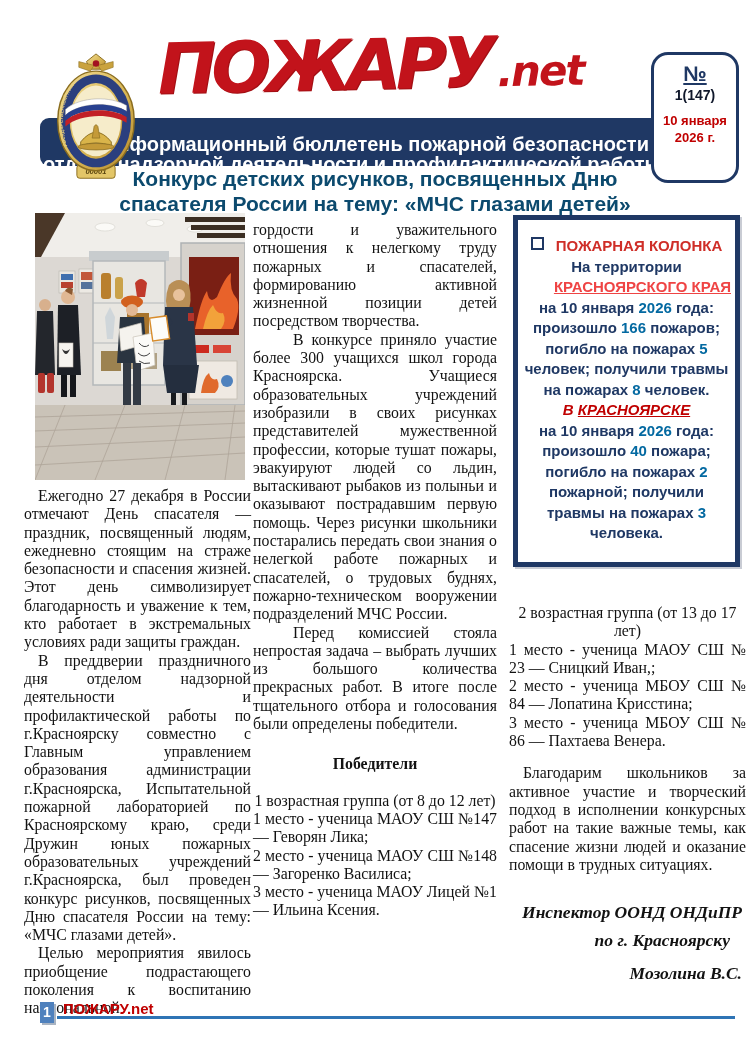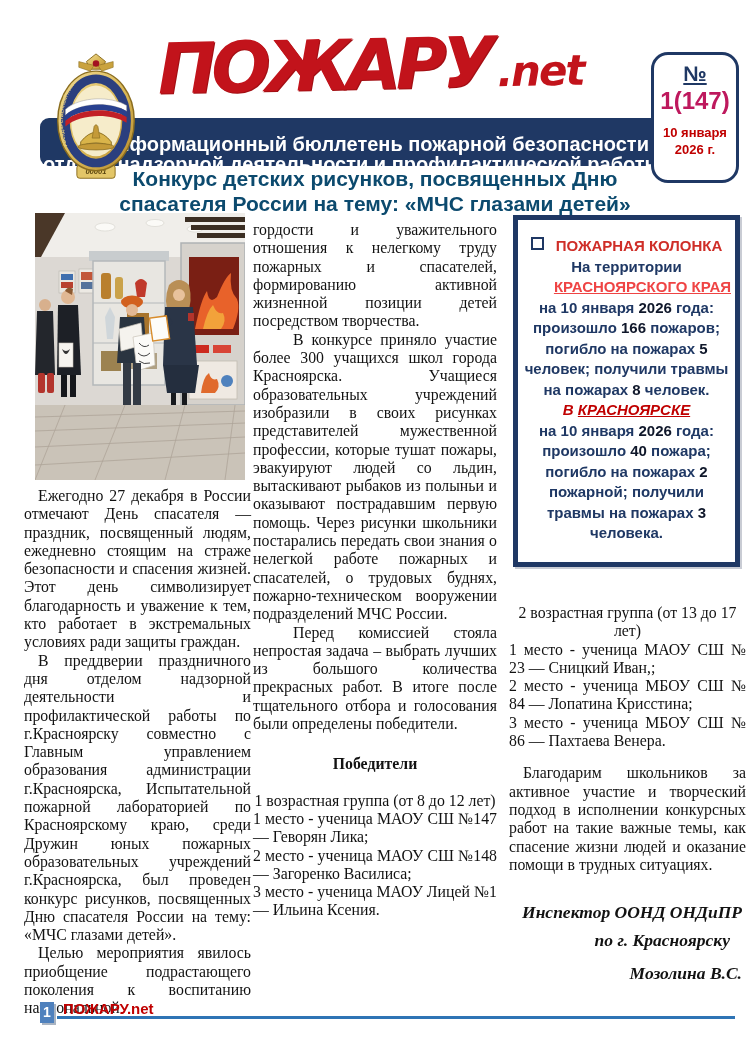--- a/index.html
+++ b/index.html
@@ -14,21 +14,21 @@
   .masthead-title .net{font-size:42px;letter-spacing:-2px;margin-left:6px;}
 
   .banner{position:absolute;left:40px;top:118px;width:672px;height:48px;background:#1f3864;
     border-radius:9px;color:#fff;text-align:center;box-sizing:border-box;padding-top:16px;
     font-family:"Liberation Sans",sans-serif;font-weight:bold;font-size:20px;line-height:20px;}
 
   .issue-box{position:absolute;left:651px;top:52px;width:88px;height:131px;background:#fff;
     border:3px solid #1f3864;border-radius:17px;box-sizing:border-box;text-align:center;
     font-family:"Liberation Sans",sans-serif;font-weight:bold;padding-top:7px;z-index:6;}
   .issue-no{color:#1f3864;font-size:21px;text-decoration:underline;}
-  .issue-num{color:#be185d;font-size:24px;margin-top:1px;}
+  .issue-num{color:#0f172a;font-size:14px;margin-top:1px;}
   .issue-date{color:#c00000;font-size:13px;line-height:17px;margin-top:9px;}
 
   .logo-badge{position:absolute;left:52px;top:50px;z-index:6;font-style:italic;}
 
   
   .headline{position:absolute;left:85px;top:166px;width:580px;margin:0;text-align:center;
     color:#0c4a6e;font-family:"Liberation Sans",sans-serif;font-weight:bold;
     font-size:21px;line-height:25px;}
 
   
@@ -39,21 +39,21 @@
     border:5px solid #1f3864;box-sizing:border-box;padding:16px 4px 8px 4px;text-align:center;
     font-family:"Liberation Sans",sans-serif;font-weight:bold;font-size:15px;line-height:20.5px;
     color:#1f3864;box-shadow:2px 2px 0 #c9ccd4;}
   .fire-column p{margin:0;}
   .fc-title{color:#cf2e28;}
   .fc-check{display:inline-block;width:9px;height:9px;border:2px solid #1f3864;
     margin-right:12px;vertical-align:1px;}
   .fc-region-name{color:#ef4444;text-decoration:underline;text-align:right;}
   .fc-city-line{margin-top:14px;font-style:italic;color:#c00000;}
   .fc-city-name{text-decoration:underline;}
-  .seg-red{color:#0f172a;}
+  .seg-red{color:#0369a1;}
 
   
   .col{position:absolute;font-size:15.8px;line-height:18.3px;text-align:justify;}
   .col p{margin:0;}
   .col1{left:24px;top:487px;width:227px;}
   .col2{left:253px;top:221px;width:244px;}
   .col3{left:509px;top:604px;width:237px;}
   .ind-s{text-indent:14px;}
   .ind-l{text-indent:40px;}
   .winners-title{font-weight:bold;text-align:center;margin-top:22px !important;}

